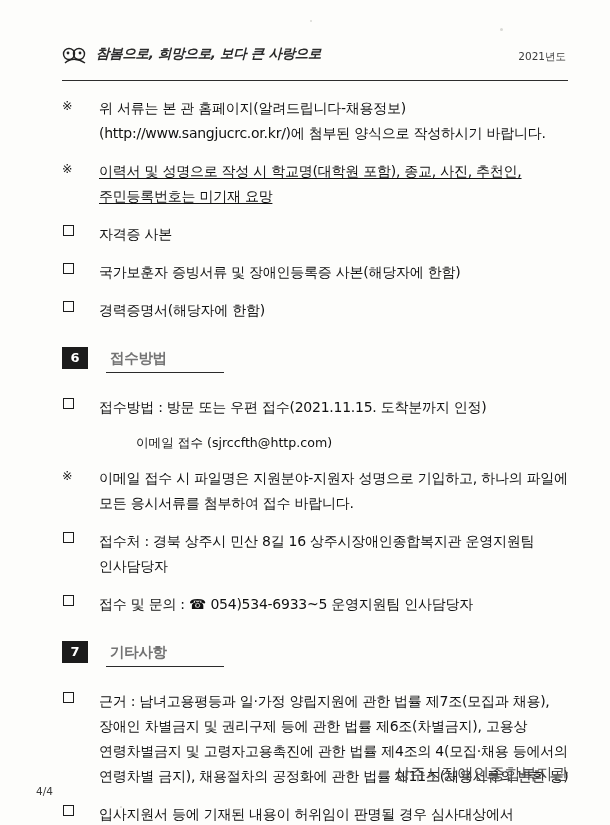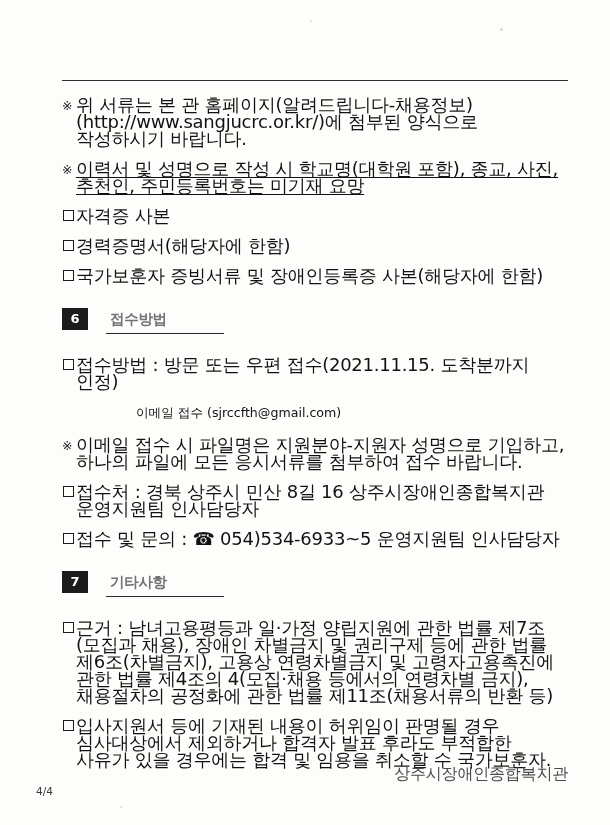--- a/index.html
+++ b/index.html
@@ -84,23 +84,23 @@
   }
   .ck {
     position: absolute;
     left: 1px;
     top: 3px;
     width: 9px;
     height: 9px;
     border: 1.3px solid #1c1c1c;
   }
   .txt {
-    margin-left: 14px;
-    font-size: 18px;
-    line-height: 17px;
+    margin-left: 37px;
+    font-size: 14px;
+    line-height: 25px;
     color: #111;
     letter-spacing: -0.25px;
     word-break: keep-all;
   }
   .txt.ul {
     text-decoration: underline;
     text-underline-offset: 2px;
   }
   .sub {
     margin-left: 74px;
@@ -162,60 +162,71 @@
 </style>
 </head>
 <body>
 
 <div class="page">
 
   <div class="speckle" style="left:500px;top:28px;width:3px;height:3px;"></div>
   <div class="speckle" style="left:310px;top:20px;width:2px;height:2px;"></div>
   <div class="speckle" style="left:120px;top:806px;width:2px;height:2px;"></div>
 
+  <div class="header">
+    <svg class="logo-mark" viewBox="0 0 28 22">
+      <circle cx="7" cy="8" r="5.5" fill="none" stroke="#222" stroke-width="1.4"></circle>
+      <circle cx="17" cy="8" r="5.5" fill="none" stroke="#222" stroke-width="1.4"></circle>
+      <path d="M3 17 C8 12, 16 12, 23 17" fill="none" stroke="#222" stroke-width="1.4"></path>
+      <circle cx="6" cy="7" r="1.4" fill="#222"></circle>
+      <circle cx="18" cy="7" r="1.4" fill="#222"></circle>
+    </svg>
+    <div class="slogan">참봄으로, 희망으로, 보다 큰 사랑으로</div>
+    <div class="year">2021년도</div>
+  </div>
   <div class="rule"></div>
 
   <div class="content">
 
     <div class="blk">
       <span class="marker">※</span>
       <div class="txt">위 서류는 본 관 홈페이지(알려드립니다-채용정보)(http://www.sangjucrc.or.kr/)에 첨부된 양식으로 작성하시기 바랍니다.</div>
     </div>
 
     <div class="blk">
       <span class="marker">※</span>
       <div class="txt ul">이력서 및 성명으로 작성 시 학교명(대학원 포함), 종교, 사진, 추천인, 주민등록번호는 미기재 요망</div>
     </div>
 
     <div class="blk">
       <span class="ck"></span>
       <div class="txt">자격증 사본</div>
     </div>
     <div class="blk">
       <span class="ck"></span>
+      <div class="txt">국가보훈자 증빙서류 및 장애인등록증 사본(해당자에 한함)</div>
+    </div>
+    <div class="blk">
+      <span class="ck"></span>
       <div class="txt">경력증명서(해당자에 한함)</div>
-    </div>
-    <div class="blk">
-      <span class="ck"></span>
-      <div class="txt">국가보훈자 증빙서류 및 장애인등록증 사본(해당자에 한함)</div>
     </div>
 
     <div class="sec">
       <div class="sec-num">6</div>
       <div class="sec-title">접수방법</div>
       <div class="sec-line"></div>
     </div>
 
     <div class="blk">
       <span class="ck"></span>
       <div class="txt">접수방법 : 방문 또는 우편 접수(2021.11.15. 도착분까지 인정)</div>
     </div>
 
     <div class="blk">
-      <div class="sub">이메일 접수 (sjrccfth@gmail.com)</div>
+      <div class="sub">이메일 접수 (sjrccfth@http.com)</div>
     </div>
 
     <div class="blk">
       <span class="marker">※</span>
       <div class="txt">이메일 접수 시 파일명은 지원분야-지원자 성명으로 기입하고, 하나의 파일에 모든 응시서류를 첨부하여 접수 바랍니다.</div>
     </div>
 
     <div class="blk">
       <span class="ck"></span>
       <div class="txt">접수처 : 경북 상주시 민산 8길 16 상주시장애인종합복지관 운영지원팀 인사담당자</div>

